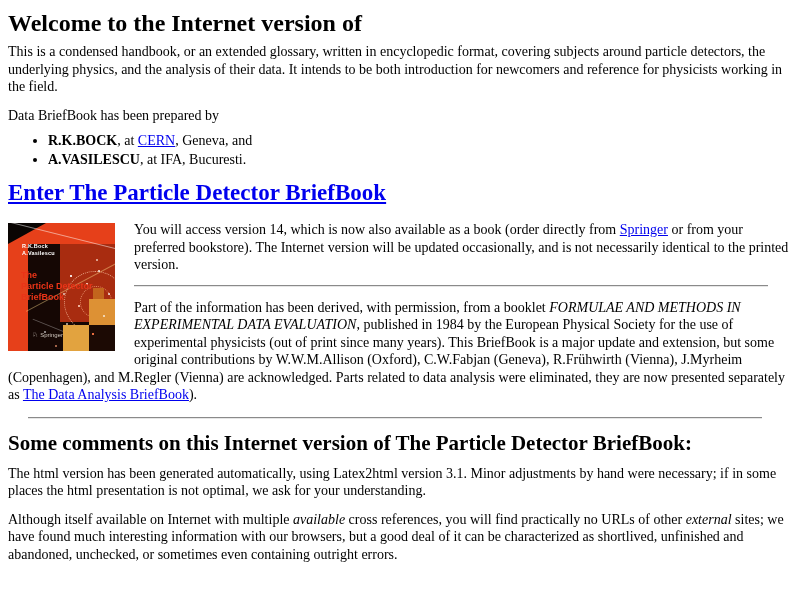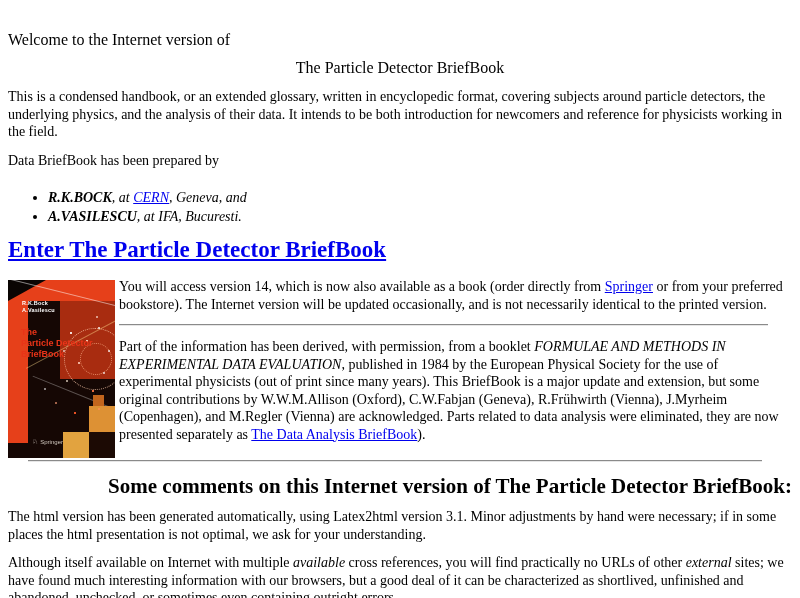--- a/index.html
+++ b/index.html
@@ -6,46 +6,46 @@
   * { box-sizing: border-box; }
   html, body { margin: 0; padding: 0; background: #ffffff; }
   body {
     width: 800px; height: 598px; overflow: hidden;
     padding: 8px;
     font-family: "Liberation Serif", "DejaVu Serif", serif;
     font-size: 14px; line-height: 17.5px; color: #000;
   }
   a { color: #0000ee; text-decoration: underline; cursor: pointer; }
 
-  h1.page-title { font-size: 16px; line-height: 22px; font-weight: normal; margin: 21px 0 6px 0; }
+  h1.page-title { font-size: 24px; line-height: 22px; font-weight: bold; margin: 4px 0 6px 0; }
   h1.page-title .t2 { display: block; text-align: center; margin-top: 6px; }
 
   p { margin: 11px 0 0 0; }
   p.intro { margin-top: 9px; }
 
-  ul.authors { margin: 20px 0 6px 0; padding-left: 40px; font-style: italic; }
+  ul.authors { margin: 8px 0 6px 0; padding-left: 40px; }
   ul.authors li { margin: 0 0 1px 0; }
 
   .enter-heading { margin: 13px 0 16px 0; }
   .enter-heading a { font-size: 23px; line-height: 24px; font-weight: bold; }
 
   
   .media { margin-top: 4px; }
   .media p { margin: 12px 0 0 0; }
   .media p.first { margin-top: 4px; }
 
   hr { border: none; height: 0; border-top: 1px solid #8a8a8a; border-bottom: 1px solid #e6e6e6; }
   hr.inline-divider { margin: 11px 24px 0 109px; }
   hr.section-divider { margin: 13px 30px 0 20px; clear: both; }
 
-  h2.comments-heading { font-size: 21px; line-height: 22px; font-weight: bold; margin: 13px 0 0 0; text-align: right; }
+  h2.comments-heading { font-size: 21px; line-height: 22px; font-weight: bold; margin: 13px 0 0 0; }
 
   
-  .cover { position: relative; float: left; width: 107px; height: 178px;
-           margin: 2px 4px 2px 0; background: #150704; overflow: hidden; }
+  .cover { position: relative; float: left; width: 107px; height: 128px;
+           margin: 2px 19px 2px 0; background: #150704; overflow: hidden; }
   .cover div { position: absolute; }
   .cv-left  { left: 0; top: 0; width: 20px; height: 163px; background: #e6401a; }
   .cv-top   { left: 20px; top: 0; right: 0; height: 21px; background: #e6401a; }
   .cv-wedge { left: 0; top: 0; width: 38px; height: 21px; background: #0a0503;
               clip-path: polygon(0 0, 100% 0, 0 100%); }
   .cv-right { left: 52px; top: 21px; right: 0; height: 78px; background: #a82c10; }
   .cv-ring1 { left: 56px; top: 48px; width: 62px; height: 62px; border: 1px dotted rgba(255,205,175,.75); border-radius: 50%; }
   .cv-ring2 { left: 72px; top: 63px; width: 32px; height: 32px; border: 1px dotted rgba(255,180,140,.7); border-radius: 50%; }
   .cv-line1 { left: -12px; top: 14px; width: 150px; height: 1px; background: rgba(255,255,255,.5); transform: rotate(14deg); }
   .cv-line2 { left: 10px; top: 55px; width: 140px; height: 1px; background: rgba(255,220,140,.45); transform: rotate(-28deg); }
@@ -68,21 +68,21 @@
   .cv-title { left: 13px; top: 47px; color: #ea3418;
     font: bold 9px/11px "Liberation Sans", sans-serif; }
   .cv-title span { display: block; }
   .cv-springer { left: 24px; bottom: 12px; color: #cfc6bd;
     font: 6px/7px "Liberation Sans", sans-serif; }
   .cv-springer .horse { font-size: 7px; margin-right: 2px; }
 </style>
 </head>
 <body>
 
-<h1 class="page-title"><span class="t1">Welcome to the Internet version of</span><span class="t2">The Particle Detector BriefBook</span></h1>
+<h1 class="page-title"><span class="t1">Welcome to the Internet version of</span></h1>
 
 <p class="intro">This is a condensed handbook, or an extended glossary, written in encyclopedic format, covering subjects around particle detectors, the underlying physics, and the analysis of their data. It intends to be both introduction for newcomers and reference for physicists working in the field.</p>
 
 <p>Data BriefBook has been prepared by</p>
 
 <ul class="authors">
   <li><b>R.K.BOCK</b><span>, at </span><a href="#">CERN</a><span>, Geneva, and</span></li>
   <li><b>A.VASILESCU</b><span>, at IFA, Bucuresti.</span></li>
 </ul>
 

